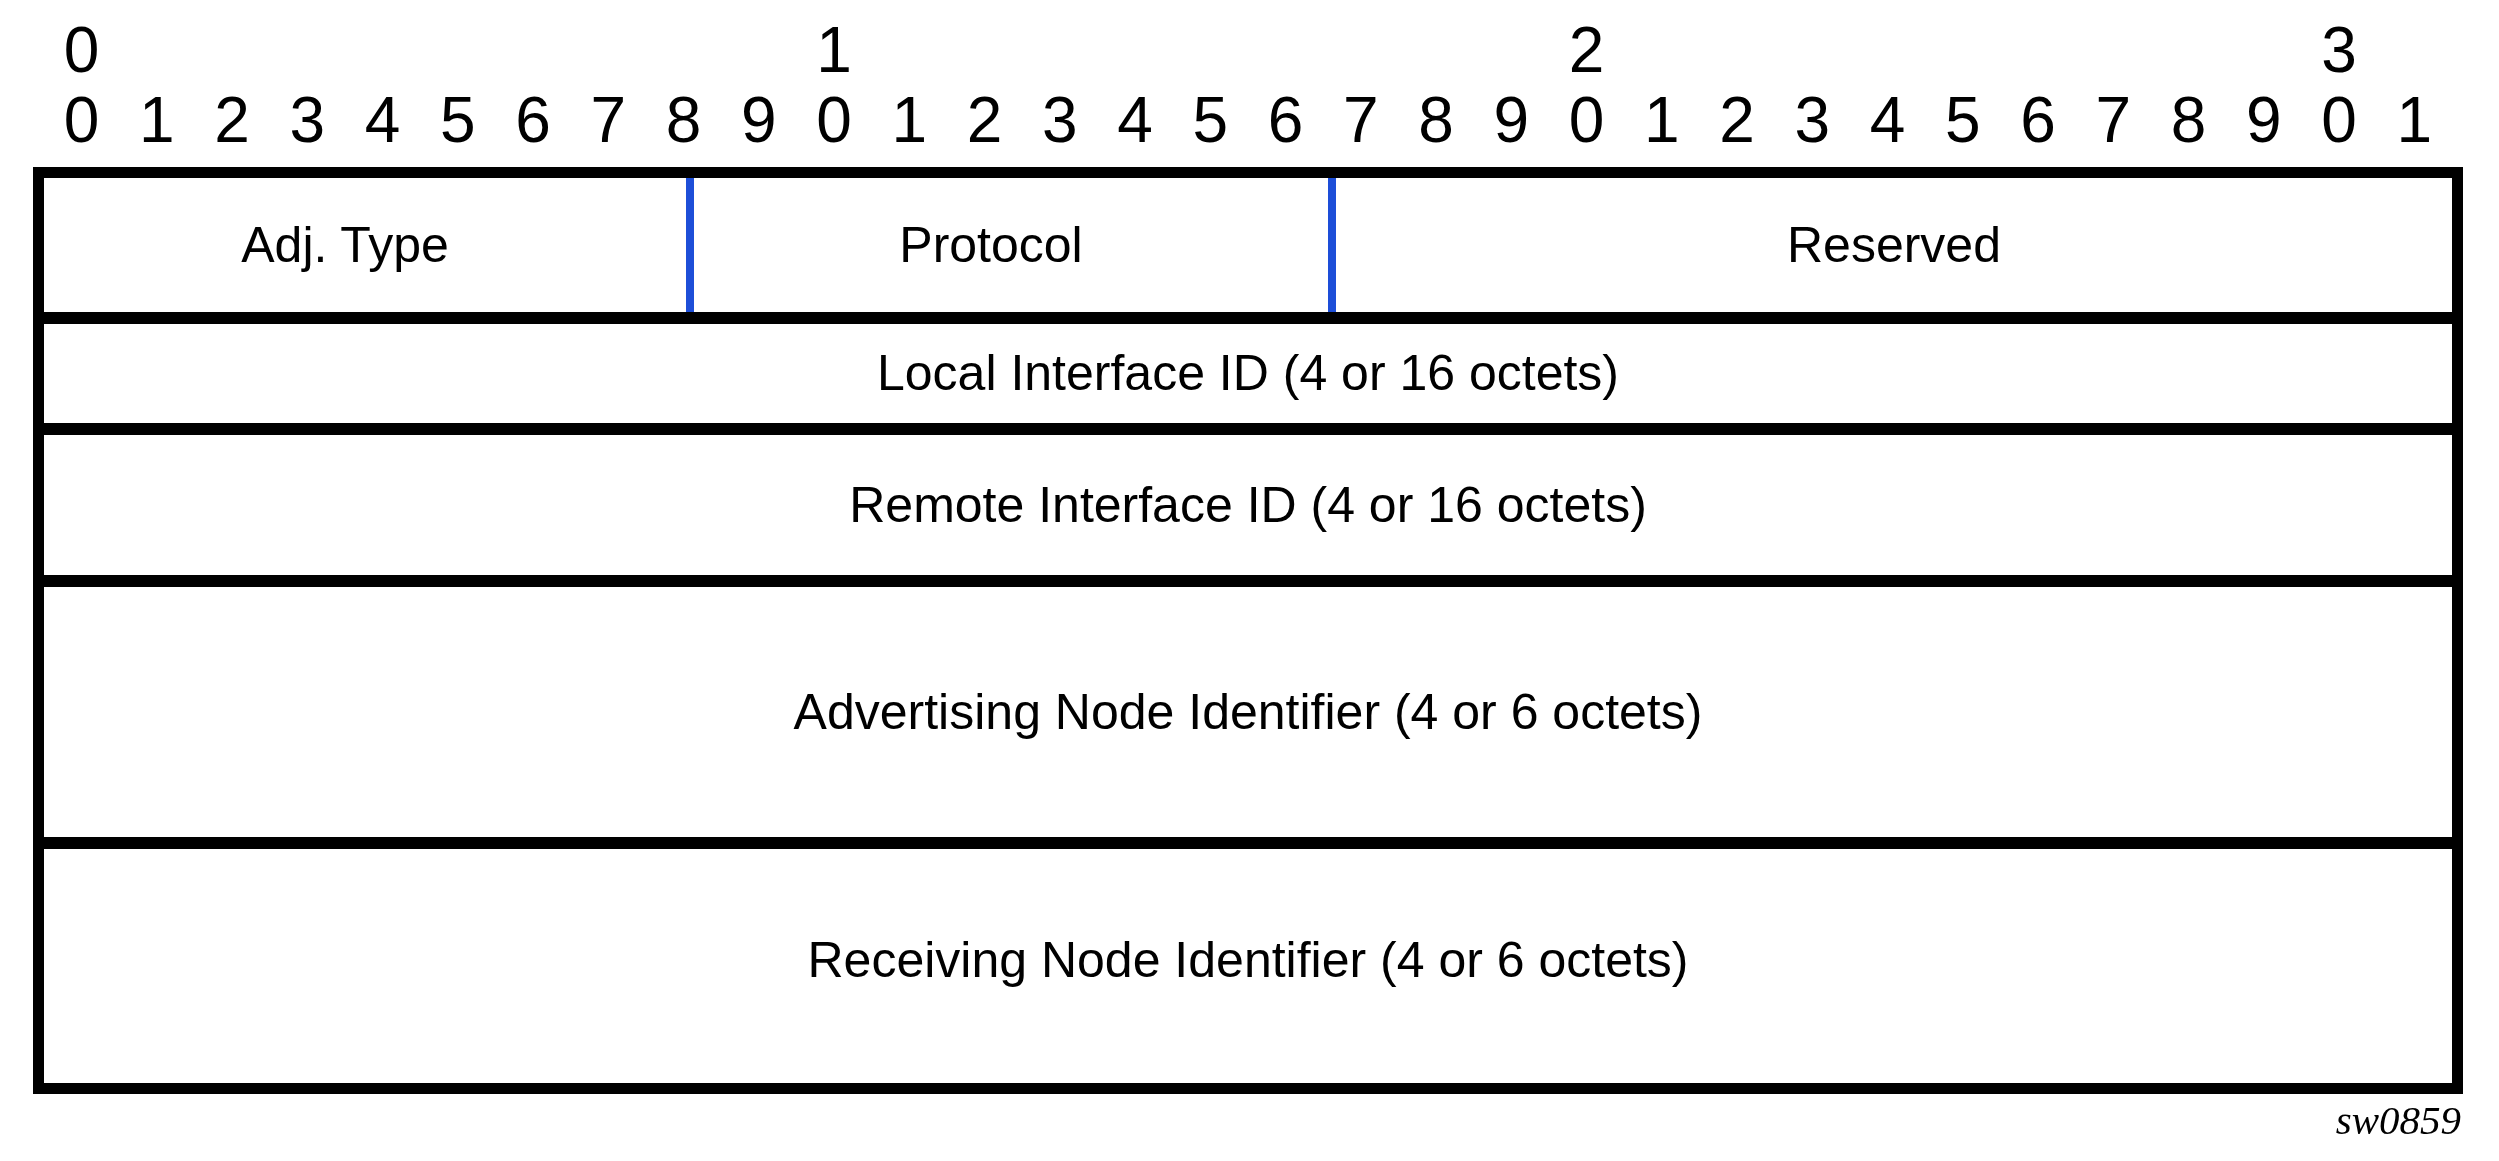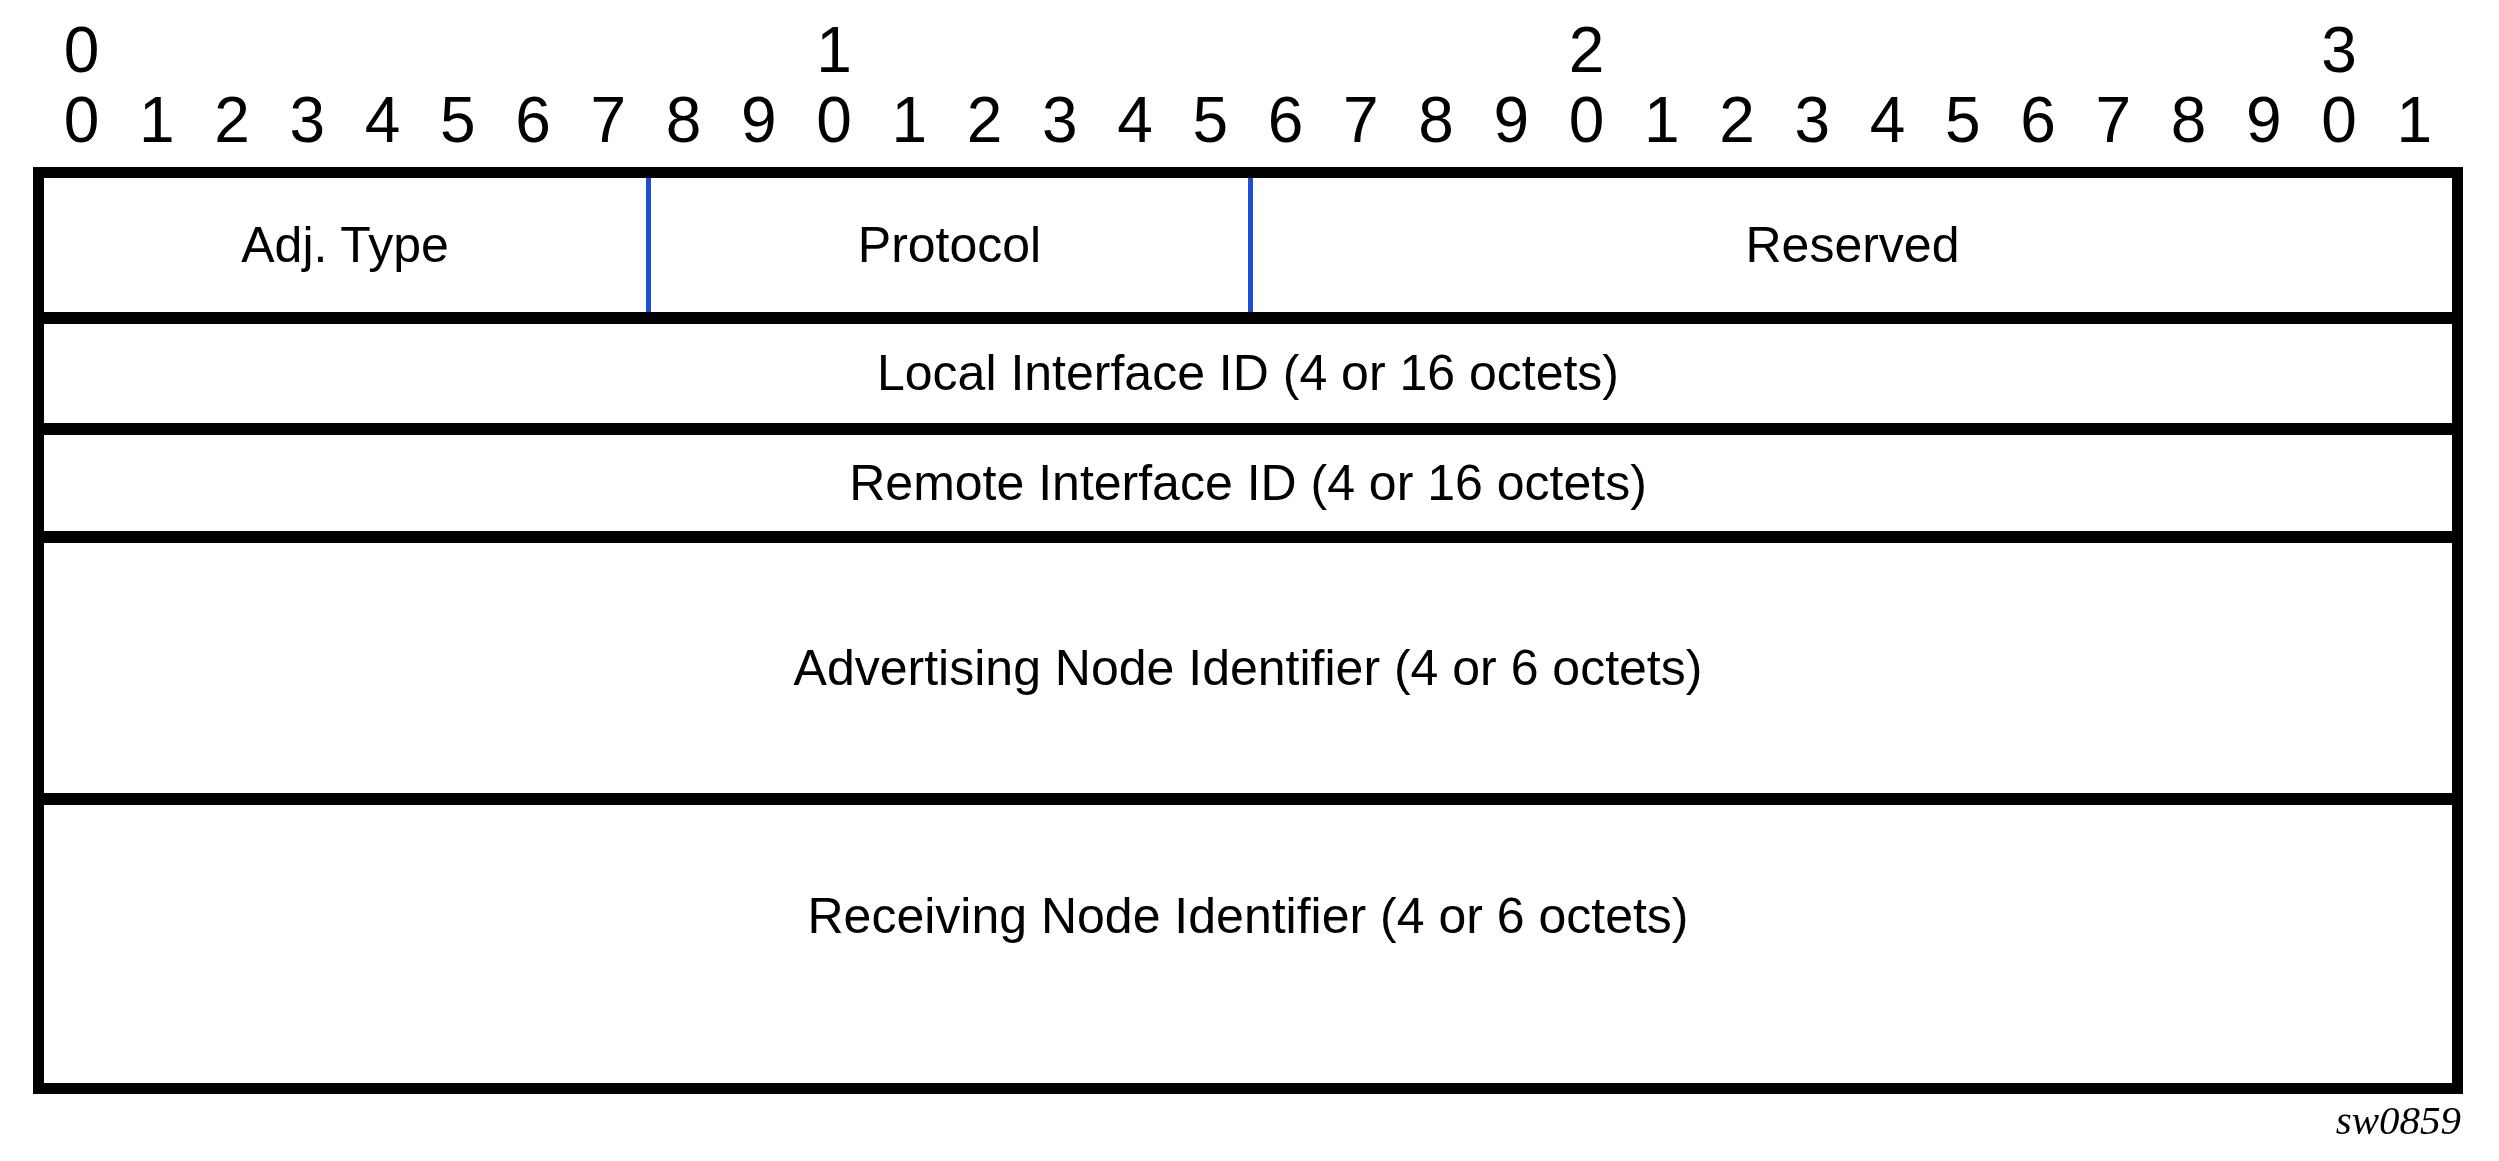--- a/index.html
+++ b/index.html
@@ -53,31 +53,31 @@
     background: #ffffff;
   }
   .prow {
     display: flex;
     width: 100%;
     box-sizing: border-box;
   }
   .prow + .prow { border-top: 12px solid #000000; }
   .r1 { height: 134px; }
   .r2 { height: 111px; }
-  .r3 { height: 108px; }
+  .r3 { height: 152px; }
   .r4 { height: 262px; }
   .r5 { height: 234px; align-items: flex-end; }
   .cell {
     display: flex;
     align-items: center;
     justify-content: center;
     box-sizing: border-box;
     height: 100%;
   }
-  .cell.bl { border-left: 5px solid #1d4ed8; }
+  .cell.bl { border-left: 8px solid #1d4ed8; margin-left: 40px; }
   .w8  { width: 602px; flex: 0 0 602px; }
   .w8b { width: 602px; flex: 0 0 602px; }
   .grow { flex: 1 1 auto; }
   .field-label {
     font-size: 50px;
     line-height: 1.1;
     white-space: nowrap;
   }
 
   

